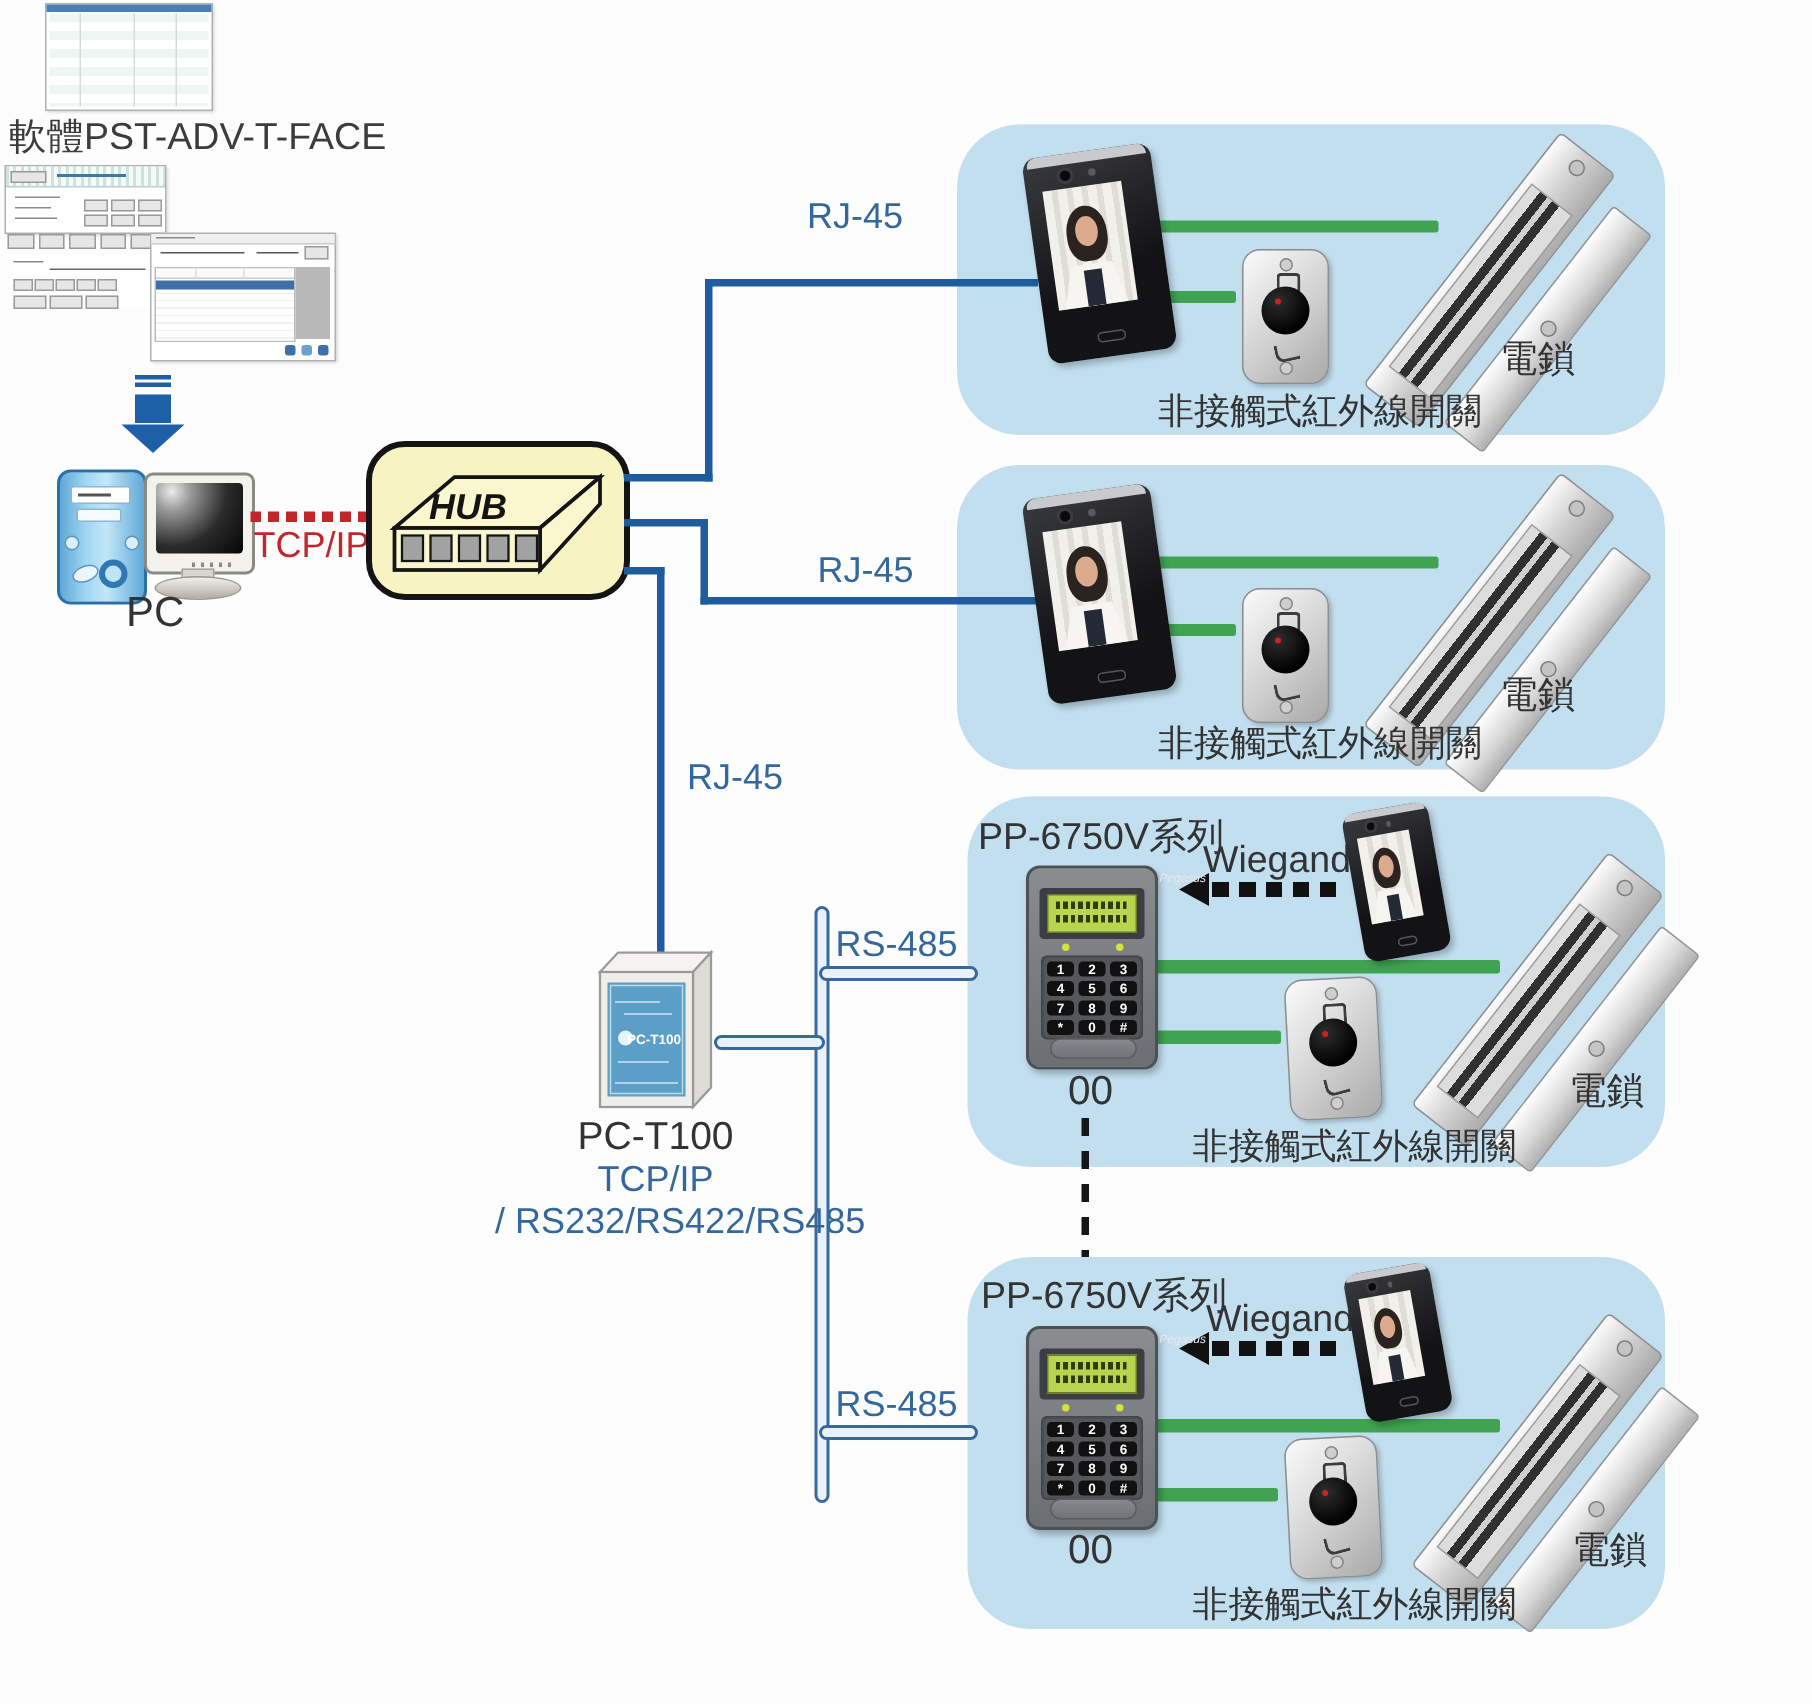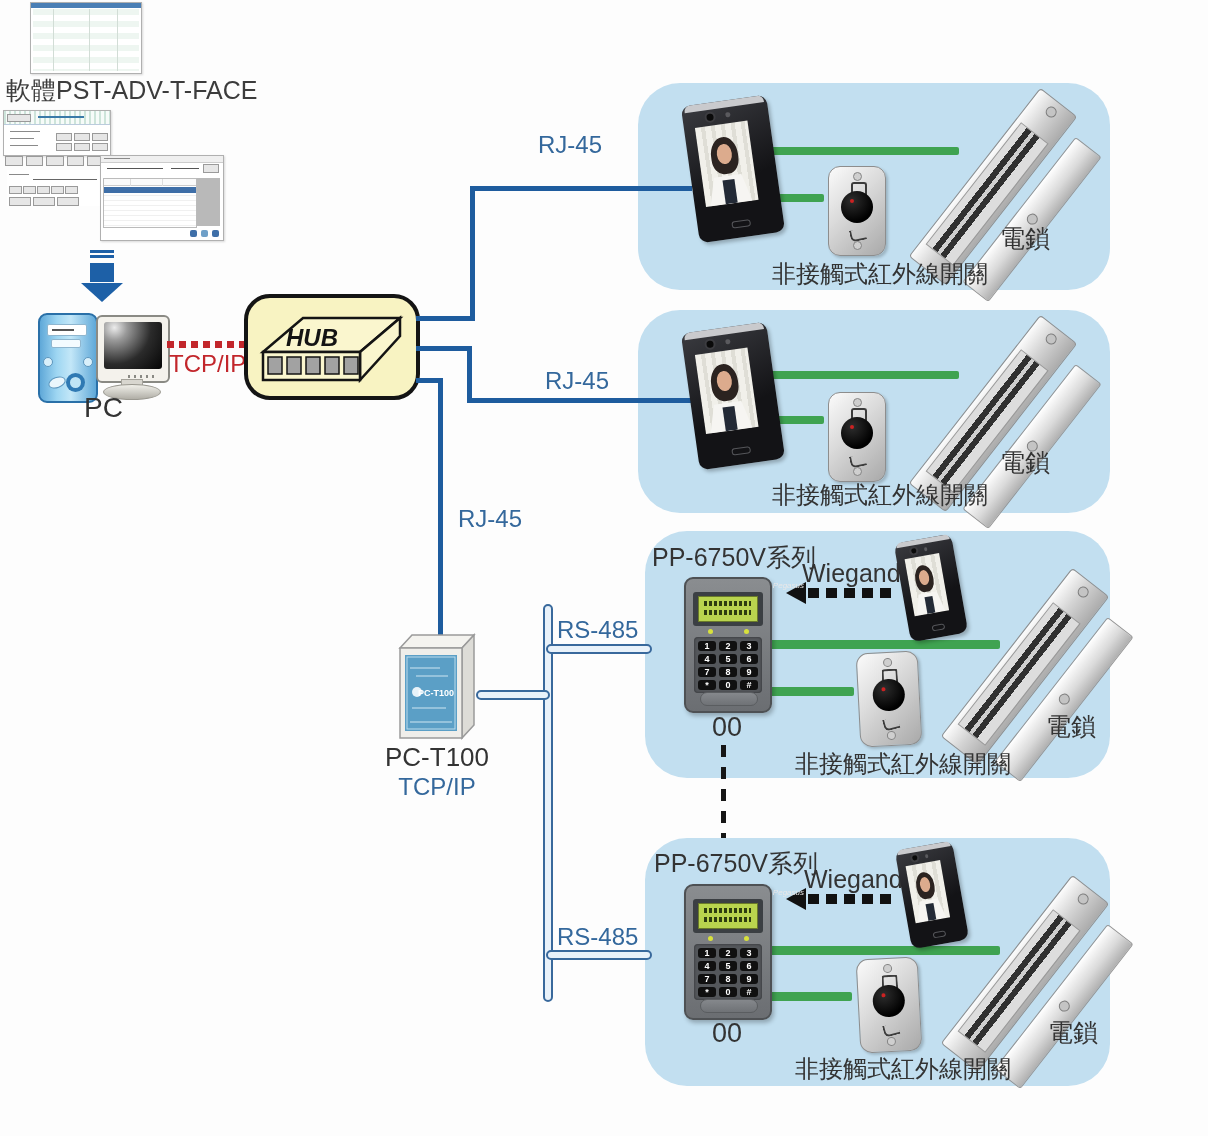--- a/index.html
+++ b/index.html
@@ -286,20 +286,21 @@
     <line x1="14" y1="38" x2="44" y2="38" stroke="#cfe6f2" stroke-width="1"></line>
     <line x1="20" y1="46" x2="52" y2="46" stroke="#cfe6f2" stroke-width="1"></line>
     <circle cx="21" cy="62" r="5" fill="#e8f3f9"></circle>
     <text x="40" y="66" text-anchor="middle" font-size="9" font-weight="bold" fill="#ffffff">PC-T100</text>
     <line x1="16" y1="78" x2="50" y2="78" stroke="#cfe6f2" stroke-width="1"></line>
     <line x1="14" y1="92" x2="56" y2="92" stroke="#cfe6f2" stroke-width="1"></line>
   </svg>
   <div class="abs" style="left:330px;top:742px;width:214px;text-align:center;">
     <div class="lbl-dark" style="font-size:26px;">PC-T100</div>
     <div class="lbl-blue">TCP/IP</div>
+    <div class="lbl-blue">/ RS232/RS422/RS485</div>
   </div>
 
   <div class="abs greenline" style="left:753px;top:147px;width:206px;height:8px;"></div>
   <div class="abs greenline" style="left:750px;top:194px;width:74px;height:8px;"></div>
   <div class="abs greenline" style="left:753px;top:371px;width:206px;height:8px;"></div>
   <div class="abs greenline" style="left:750px;top:416px;width:74px;height:8px;"></div>
   <div class="abs greenline" style="left:768px;top:640px;width:232px;height:9px;"></div>
   <div class="abs greenline" style="left:768px;top:687px;width:86px;height:9px;"></div>
   <div class="abs greenline" style="left:768px;top:946px;width:232px;height:9px;"></div>
   <div class="abs greenline" style="left:768px;top:992px;width:84px;height:9px;"></div>

